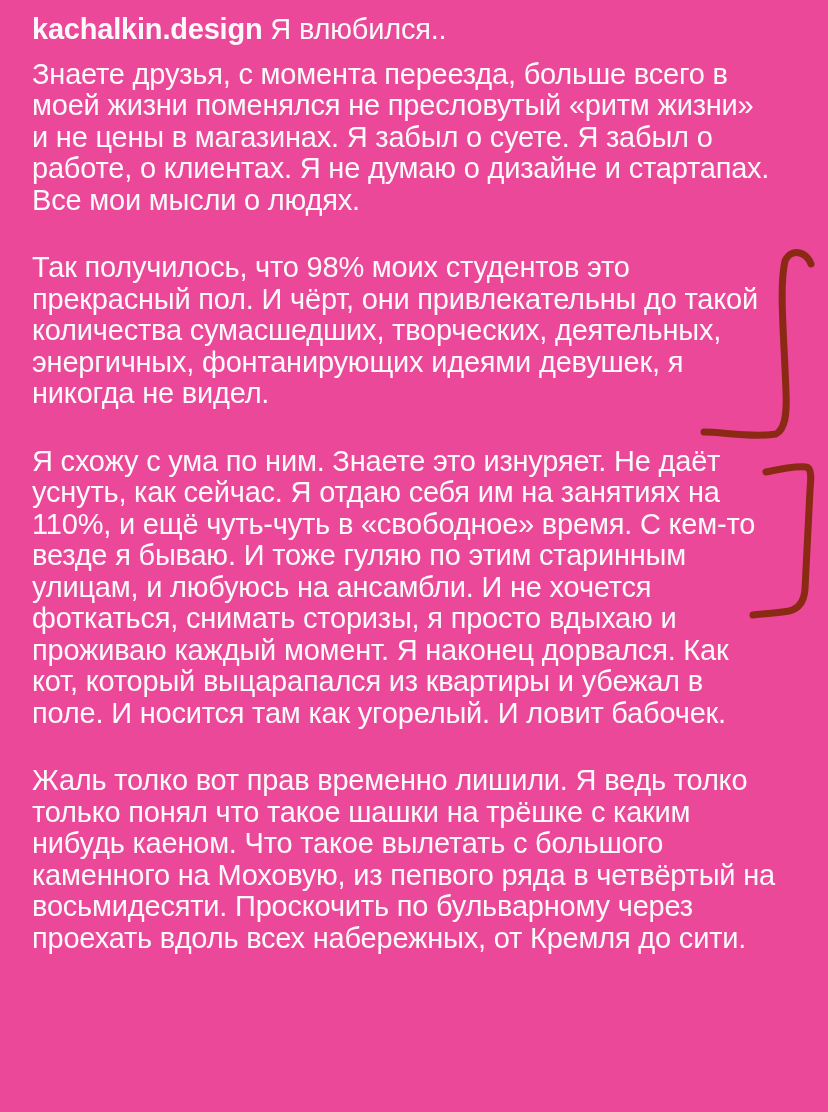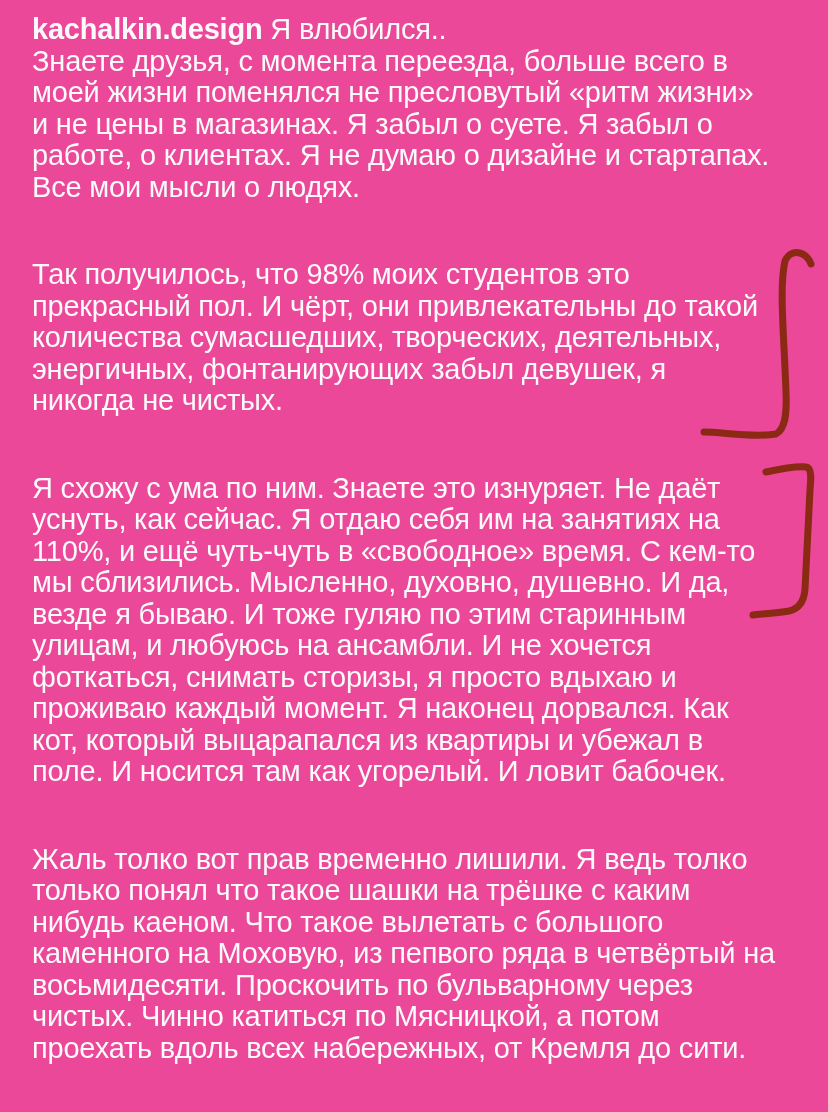--- a/index.html
+++ b/index.html
@@ -29,24 +29,24 @@
     line-height: 31.5px;
     letter-spacing: -0.2px;
   }
   .cap-line, .header-line {
     white-space: nowrap;
   }
   .username {
     font-weight: bold;
   }
   .paragraph {
-    margin-top: 56px;
+    margin-top: 36px;
   }
   #paragraphs .paragraph:first-child {
-    margin-top: 0;
+    margin-top: 13px;
   }
   .annotations {
     position: absolute;
     inset: 0;
     width: 828px;
     height: 1112px;
     pointer-events: none;
   }
   .annotation-stroke {
     fill: none;
@@ -69,42 +69,40 @@
           <div class="cap-line">Знаете друзья, с момента переезда, больше всего в</div>
           <div class="cap-line">моей жизни поменялся не пресловутый «ритм жизни»</div>
           <div class="cap-line">и не цены в магазинах. Я забыл о суете. Я забыл о</div>
           <div class="cap-line">работе, о клиентах. Я не думаю о дизайне и стартапах.</div>
           <div class="cap-line">Все мои мысли о людях.</div>
         </div>
         <div class="paragraph">
           <div class="cap-line">Так получилось, что 98% моих студентов это</div>
           <div class="cap-line">прекрасный пол. И чёрт, они привлекательны до такой</div>
           <div class="cap-line">количества сумасшедших, творческих, деятельных,</div>
-          <div class="cap-line">энергичных, фонтанирующих забыл девушек, я</div>
-          <div class="cap-line">никогда не чистых.</div>
+          <div class="cap-line">энергичных, фонтанирующих идеями девушек, я</div>
+          <div class="cap-line">никогда не видел.</div>
         </div>
         <div class="paragraph">
           <div class="cap-line">Я схожу с ума по ним. Знаете это изнуряет. Не даёт</div>
           <div class="cap-line">уснуть, как сейчас. Я отдаю себя им на занятиях на</div>
           <div class="cap-line">110%, и ещё чуть-чуть в «свободное» время. С кем-то</div>
-          <div class="cap-line">мы сблизились. Мысленно, духовно, душевно. И да,</div>
           <div class="cap-line">везде я бываю. И тоже гуляю по этим старинным</div>
           <div class="cap-line">улицам, и любуюсь на ансамбли. И не хочется</div>
           <div class="cap-line">фоткаться, снимать сторизы, я просто вдыхаю и</div>
           <div class="cap-line">проживаю каждый момент. Я наконец дорвался. Как</div>
           <div class="cap-line">кот, который выцарапался из квартиры и убежал в</div>
           <div class="cap-line">поле. И носится там как угорелый. И ловит бабочек.</div>
         </div>
         <div class="paragraph">
           <div class="cap-line">Жаль толко вот прав временно лишили. Я ведь толко</div>
           <div class="cap-line">только понял что такое шашки на трёшке с каким</div>
           <div class="cap-line">нибудь каеном. Что такое вылетать с большого</div>
           <div class="cap-line">каменного на Моховую, из пепвого ряда в четвёртый на</div>
           <div class="cap-line">восьмидесяти. Проскочить по бульварному через</div>
-          <div class="cap-line">чистых. Чинно катиться по Мясницкой, а потом</div>
           <div class="cap-line">проехать вдоль всех набережных, от Кремля до сити.</div>
         </div>
       </div>
   </div>
 
   <svg class="annotations" viewBox="0 0 828 1112">
     <path class="annotation-stroke" d="M 811 264 C 806 251 791 248 785 261 C 779 287 784 335 786 392 C 787 415 785 429 776 434 C 754 438 722 432 704 432" stroke="#8b2a14"></path>
     <path class="annotation-stroke" d="M 766 472 C 780 469 797 466 806 467 C 812 468 811 479 810 490 L 805 589 C 804 603 798 609 789 611 C 777 613 762 614 753 615" stroke="#8b2a14"></path>
   </svg>
 

